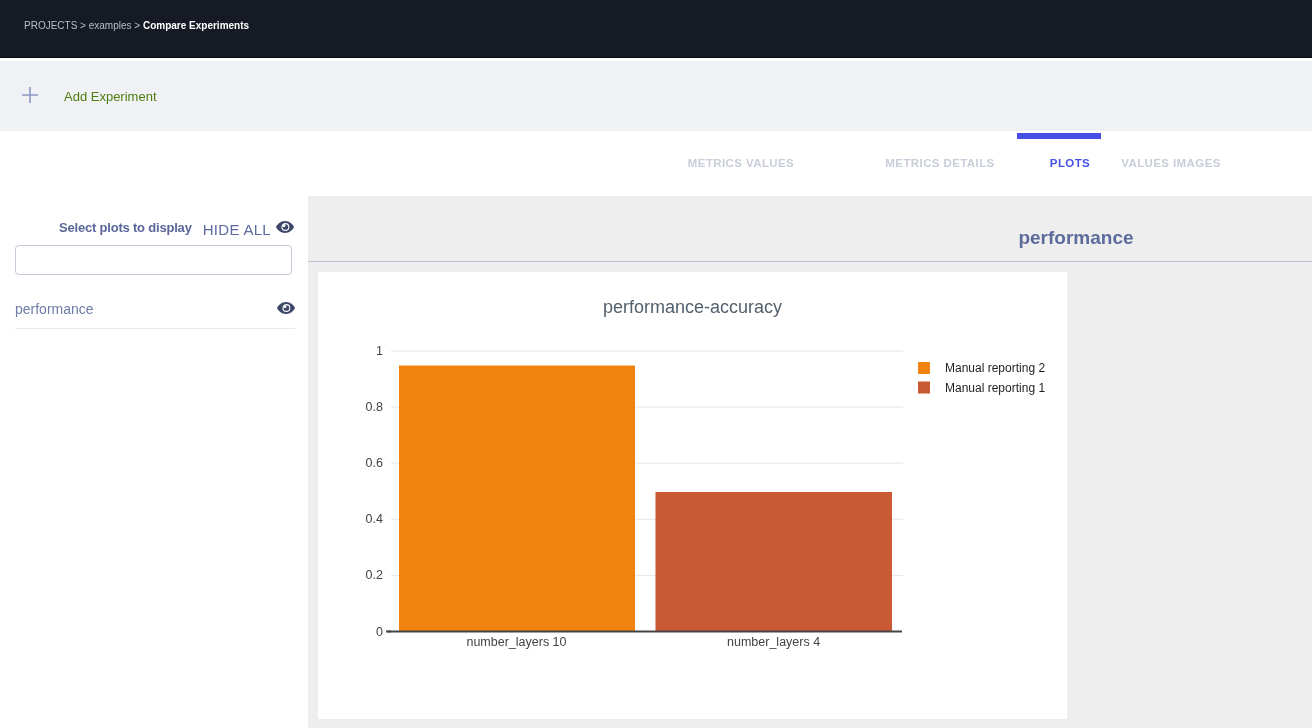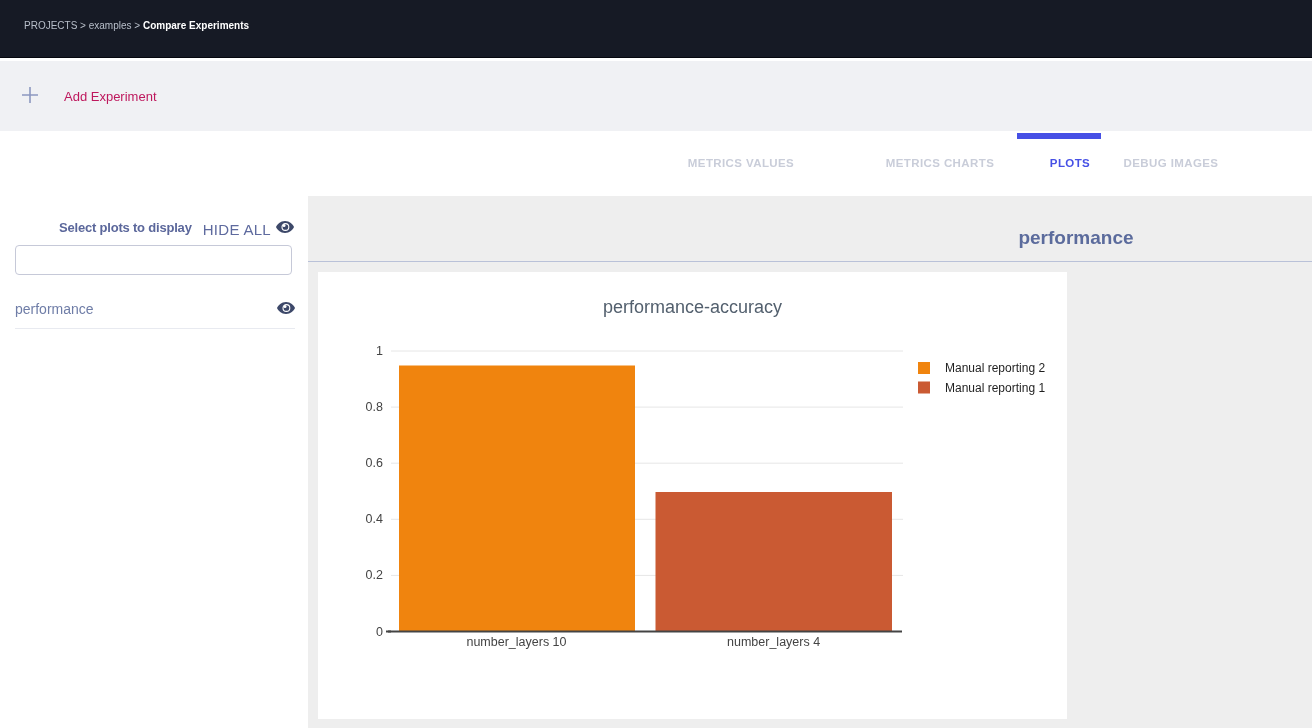--- a/index.html
+++ b/index.html
@@ -3,21 +3,21 @@
 <meta charset="utf-8">
 <style>
   * { margin:0; padding:0; box-sizing:border-box; }
   html,body { width:1312px; height:728px; overflow:hidden; font-family:"Liberation Sans",sans-serif; background:#fff; }
   .abs { position:absolute; }
   #topbar { position:absolute; left:0; top:0; width:1312px; height:58px; background:#161a25; border-bottom:1.5px solid #05070e; }
   #crumbs { position:absolute; left:24px; top:20px; font-size:10px; color:#b8bfca; }
   #crumbs b { color:#ffffff; font-weight:bold; }
   #subbar { position:absolute; left:0; top:61px; width:1312px; height:70px; background:#f0f1f4; }
   #plusicon { position:absolute; left:20px; top:85px; width:20px; height:20px; }
-  #addexp { position:absolute; left:64px; top:88.5px; font-size:13px; color:#be185d; }
+  #addexp { position:absolute; left:64px; top:88.5px; font-size:13px; color:#4d7c0f; }
   #tabbar { position:absolute; left:0; top:131px; width:1312px; height:65px; background:#ffffff; }
   .tab { position:absolute; top:157px; transform:translateX(-50%); font-size:11.5px; font-weight:bold; letter-spacing:0.4px; color:#c9cdd9; white-space:nowrap; }
   .tab.active { color:#4650e5;padding-left:22px; }
   #tabind { position:absolute; left:1017px; top:133px; width:84px; height:6px; background:#4650e5; }
   #sidebar { position:absolute; left:0; top:196px; width:308px; height:532px; background:#ffffff; }
   #selplots { position:absolute; left:15px; top:219.5px; font-size:13px; letter-spacing:-0.2px; font-weight:bold; color:#5b679b;margin-left:44px; }
   #hideall { position:absolute; right:1041px; top:221px; font-size:15px; color:#5e6a9e; letter-spacing:0.3px; }
   #searchbox { position:absolute; left:15px; top:245px; width:277px; height:30px; border:1px solid #c6c9d8; border-radius:4px; background:#fff; }
   #perfitem { position:absolute; left:15px; top:301px; font-size:14px; color:#6f7da7; }
   #sidediv { position:absolute; left:15px; top:328px; width:280px; height:1px; background:#e8eaf0; }
@@ -31,23 +31,23 @@
   <div id="topbar"></div>
   <div id="crumbs">PROJECTS &gt; examples &gt; <b>Compare Experiments</b></div>
   <div id="subbar"></div>
   <svg id="plusicon" viewBox="0 0 20 20">
     <path d="M10 2 V18 M2 10 H18" stroke="#8c98c0" stroke-width="1.6"></path>
   </svg>
   <div id="addexp">Add Experiment</div>
   <div id="tabbar"></div>
   <div class="tab" style="left:692px;margin-top:40px;">DETAILS</div>
   <div class="tab" style="left:741px;text-align:center;">METRICS VALUES</div>
-  <div class="tab" style="left:940px;">METRICS CHARTS</div>
+  <div class="tab" style="left:940px;">METRICS DETAILS</div>
   <div class="tab active" style="left:1059px;">PLOTS</div>
-  <div class="tab" style="left:1171px;">DEBUG IMAGES</div>
+  <div class="tab" style="left:1171px;">VALUES IMAGES</div>
   <div id="tabind"></div>
   <div id="main"></div>
   <div id="sidebar"></div>
   <div id="selplots">Select plots to display</div>
   <div id="hideall">HIDE ALL</div>
   <svg class="abs" style="left:276px; top:221px;" width="18" height="12" viewBox="0 0 18 12">
     <path d="M9 0 C13.5 0 17 3.5 18 6 C17 8.5 13.5 12 9 12 C4.5 12 1 8.5 0 6 C1 3.5 4.5 0 9 0 Z" fill="#3d4869"></path>
     <circle cx="9.4" cy="6" r="3.4" fill="none" stroke="#ffffff" stroke-width="1.1"></circle>
     <circle cx="8" cy="4.4" r="1.5" fill="#ffffff"></circle>
   </svg>

